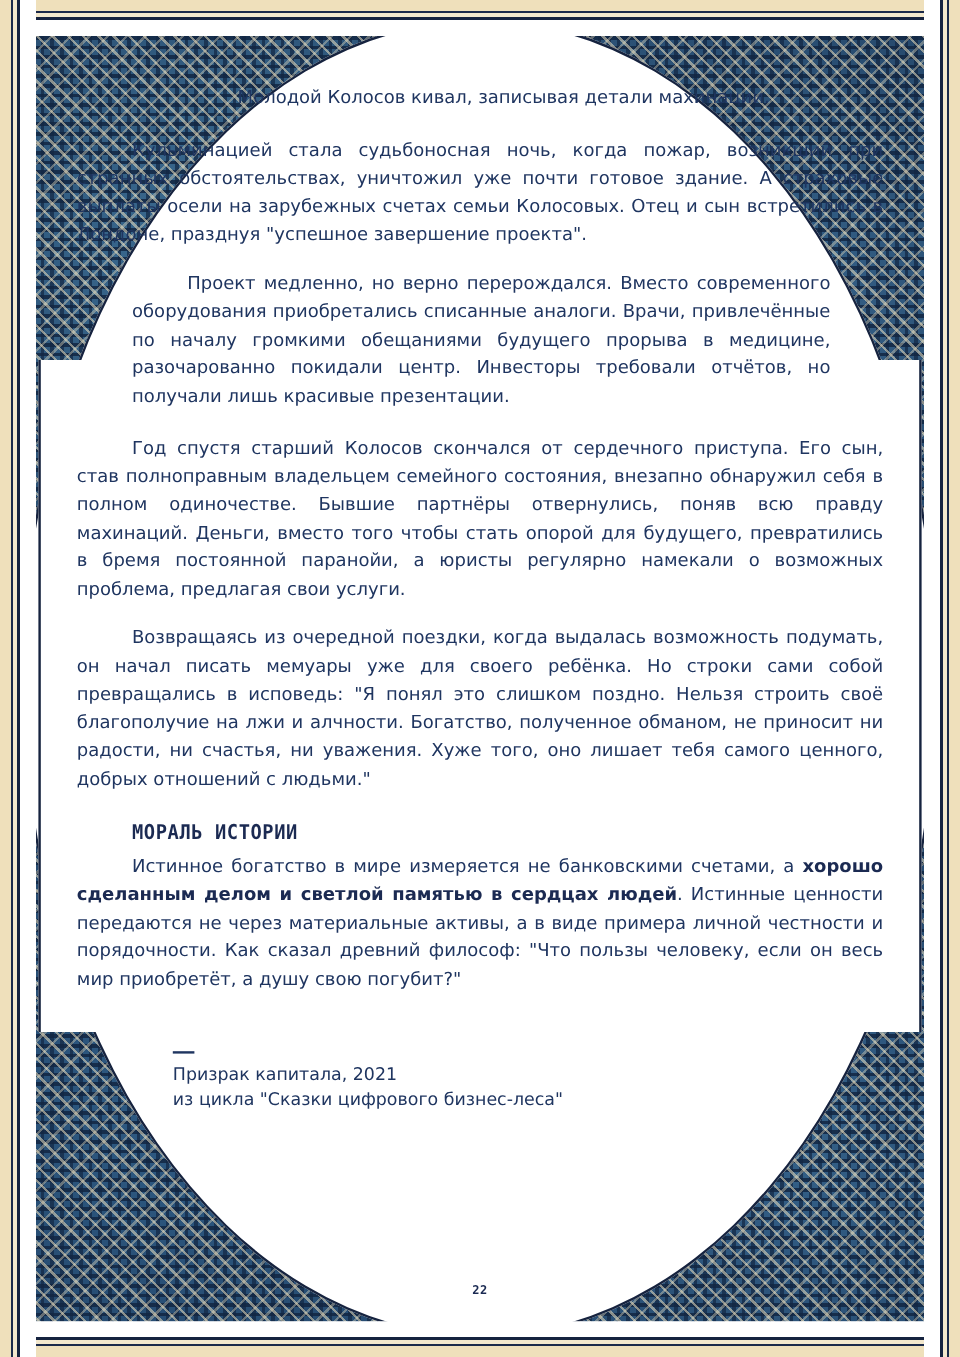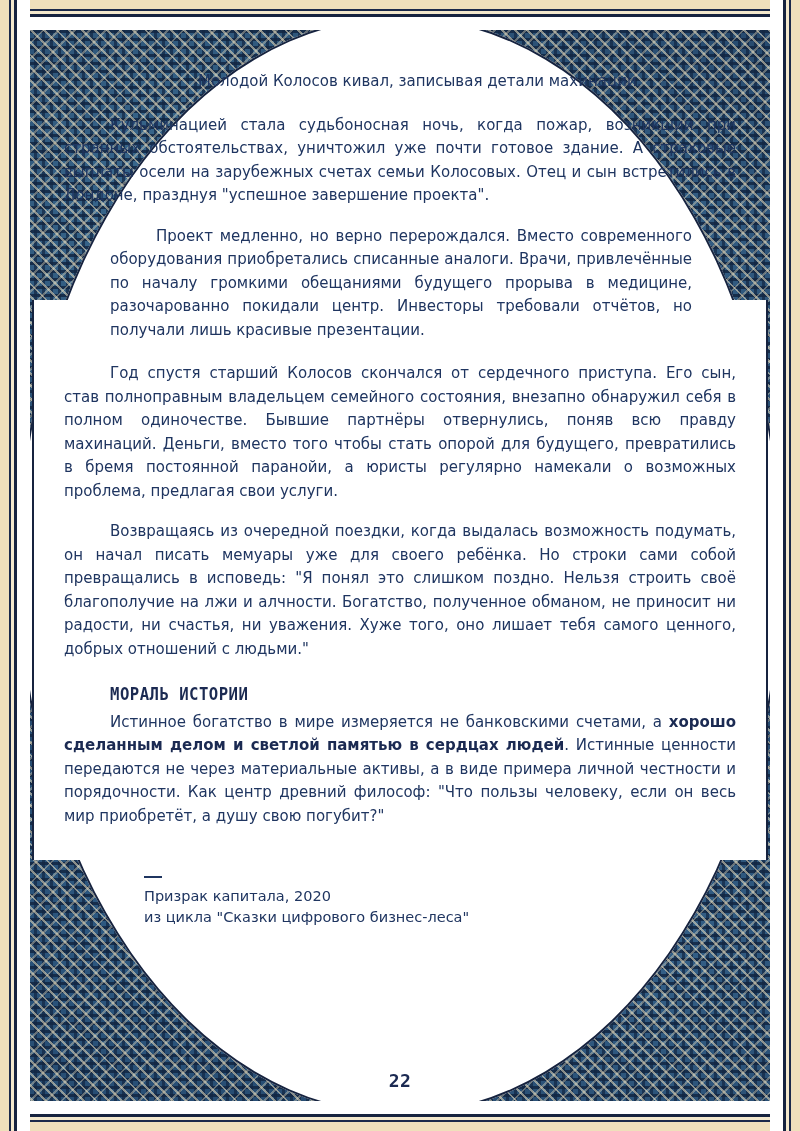--- a/index.html
+++ b/index.html
@@ -169,21 +169,21 @@
   }
   .colophon .line { display: block; white-space: nowrap; }
 
   .page-number {
     position: absolute;
     left: 0; right: 0;
     top: 1070px;
     text-align: center;
     font-family: "DejaVu Sans Mono", monospace;
     font-weight: bold;
-    font-size: 18px;
+    font-size: 10px;
     color: #1b2a52;
     letter-spacing: 0.5px;
   }
 </style>
 </head>
 <body>
 
 <div id="page">
 
   <div class="frame-outer">
@@ -202,25 +202,25 @@
     <div class="col">
 
       <p class="para p1">Молодой Колосов кивал, записывая детали махинации.</p>
       <p class="para p3">Кульминацией стала судьбоносная ночь, когда пожар, возникший при странных обстоятельствах, уничтожил уже почти готовое здание. А страховые выплаты осели на зарубежных счетах семьи Колосовых. Отец и сын встретились в Лондоне, празднуя "успешное завершение проекта".</p>
       <p class="para p2">Проект медленно, но верно перерождался. Вместо современного оборудования приобретались списанные аналоги. Врачи, привлечённые по началу громкими обещаниями будущего прорыва в медицине, разочарованно покидали центр. Инвесторы требовали отчётов, но получали лишь красивые презентации.</p>
       <p class="para p4">Год спустя старший Колосов скончался от сердечного приступа. Его сын, став полноправным владельцем семейного состояния, внезапно обнаружил себя в полном одиночестве. Бывшие партнёры отвернулись, поняв всю правду махинаций. Деньги, вместо того чтобы стать опорой для будущего, превратились в бремя постоянной паранойи, а юристы регулярно намекали о возможных проблема, предлагая свои услуги.</p>
       <p class="para p5">Возвращаясь из очередной поездки, когда выдалась возможность подумать, он начал писать мемуары уже для своего ребёнка. Но строки сами собой превращались в исповедь: "Я понял это слишком поздно. Нельзя строить своё благополучие на лжи и алчности. Богатство, полученное обманом, не приносит ни радости, ни счастья, ни уважения. Хуже того, оно лишает тебя самого ценного, добрых отношений с людьми."</p>
 
       <div class="moral-heading">МОРАЛЬ ИСТОРИИ</div>
 
-      <p class="moral"><span>Истинное богатство в мире измеряется не банковскими счетами, а </span><strong>хорошо сделанным делом и светлой памятью в сердцах людей</strong><span>. Истинные ценности передаются не через материальные активы, а в виде примера личной честности и порядочности. Как центр древний философ: "Что пользы человеку, если он весь мир приобретёт, а душу свою погубит?"</span></p>
+      <p class="moral"><span>Истинное богатство в мире измеряется не банковскими счетами, а </span><strong>хорошо сделанным делом и светлой памятью в сердцах людей</strong><span>. Истинные ценности передаются не через материальные активы, а в виде примера личной честности и порядочности. Как сказал древний философ: "Что пользы человеку, если он весь мир приобретёт, а душу свою погубит?"</span></p>
 
       <div class="colophon">
         <span class="dash"></span>
-        <span class="line">Призрак капитала, 2020</span>
+        <span class="line">Призрак капитала, 2021</span>
         <span class="line">из цикла "Сказки цифрового бизнес-леса"</span>
       </div>
 
     </div>
 
     <div class="page-number">22</div>
   </div>
 
 </div>
 

